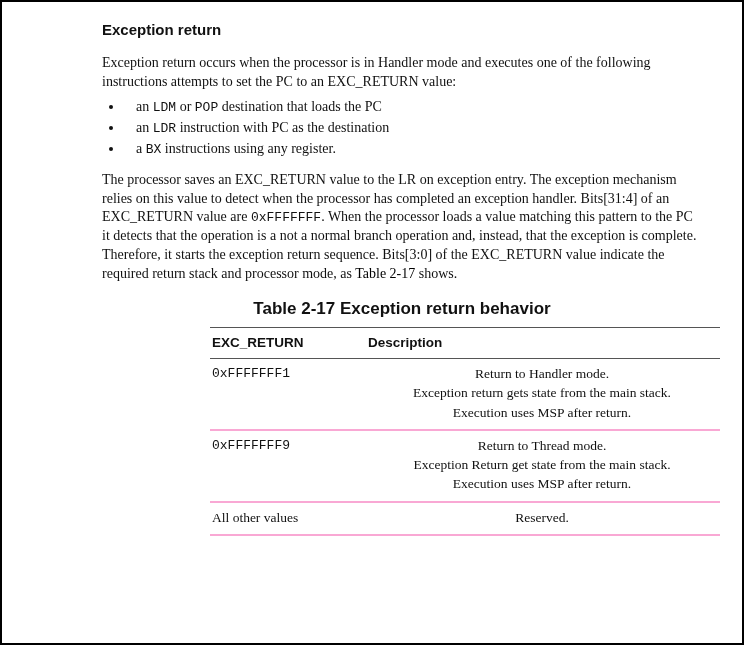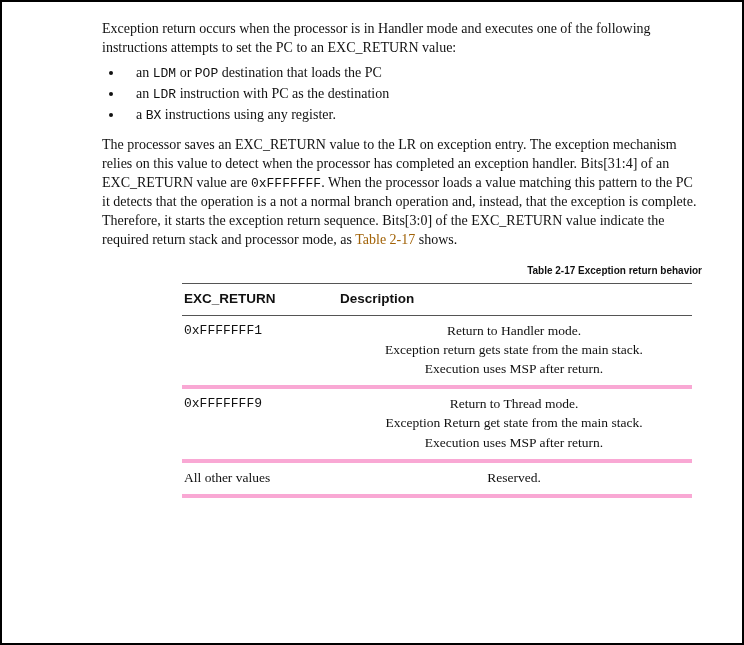--- a/index.html
+++ b/index.html
@@ -35,66 +35,67 @@
   ul.bullets li {
     margin: 2px 0;
     padding-left: 12px;
   }
   .mono {
     font-family: "Courier New", Courier, monospace;
     font-size: 13px;
     text-align: right;
   }
   a.tbl-link {
-    color: #a16207;
+    color: #000000;
     text-decoration: none;
   }
   .table-caption {
     font-family: Arial, Helvetica, sans-serif;
     font-weight: 700;
-    font-size: 10px;
-    text-align: right;
+    font-size: 17px;
+    text-align: center;
     margin: 14px 0 6px 0;
   }
   table.exret {
     border-collapse: collapse;
-    margin-left: 80px;
+    margin-left: 108px;
     width: 510px;
     font-size: 13.5px;
   }
   table.exret th {
     font-family: Arial, Helvetica, sans-serif;
     text-align: left;
     font-weight: 700;
     padding: 6px 4px 6px 2px;
     vertical-align: top;
     border-top: 1px solid #555;
     border-bottom: 1px solid #555;
   }
   table.exret td {
     padding: 6px 4px 6px 2px;
     vertical-align: top;
-    border-bottom: 4px solid #f9a8d4;
+    border-bottom: 2px solid #f9a8d4;
   }
   table.exret td.code {
     width: 150px;
     font-family: "Courier New", Courier, monospace;
     font-size: 13px;
     white-space: nowrap;
   }
   table.exret td.desc div {
     margin-bottom: 1px;
     text-align: center;
   }
 </style>
 </head>
 <body>
 
 <div class="page">
 
+  <h2 class="section-title">Exception return</h2>
 
   <p class="intro">Exception return occurs when the processor is in Handler mode and executes one of the following instructions attempts to set the PC to an EXC_RETURN value:</p>
 
   <ul class="bullets">
     <li>
       <span>an </span><span class="mono">LDM</span><span> or </span><span class="mono">POP</span><span> destination that loads the PC</span>
     </li>
     <li>
       <span>an </span><span class="mono">LDR</span><span> instruction with PC as the destination</span>
     </li>

